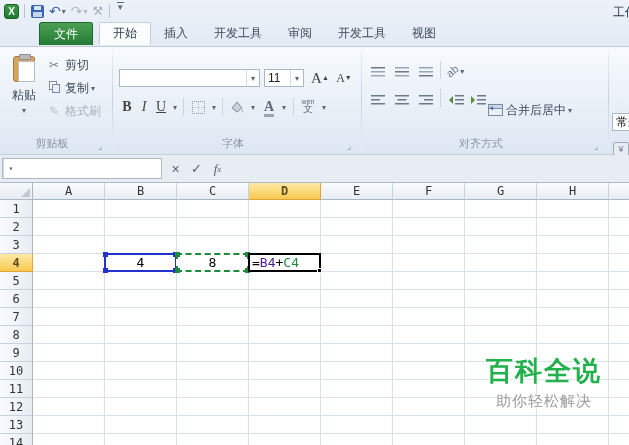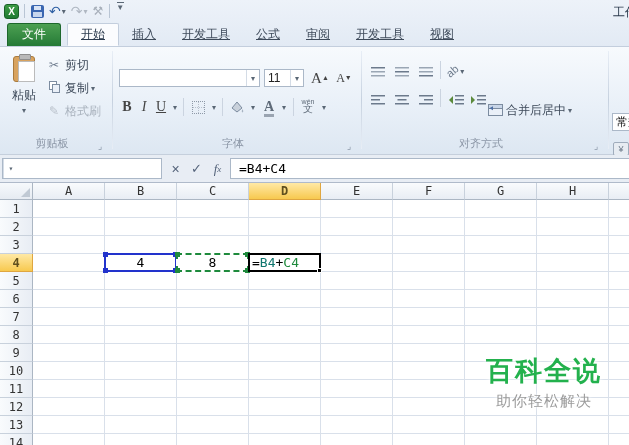--- a/index.html
+++ b/index.html
@@ -25,26 +25,26 @@
   .floppy:after  { content:""; position:absolute; left:2px; bottom:1px; width:9px; height:5px; background:#C7D6EE; }
   .uarrow { color:#2E5FA3; font-size:14px; line-height:14px; }
   .rarrow { color:#AFB7C2; font-size:14px; line-height:14px; }
   .toolsg { color:#A7AFBA; font-size:12px; }
   .mini-caret { font-size:8px; color:#5A6775; margin-left:1px; }
   .qat-more { display:flex; flex-direction:column; align-items:center; line-height:5px; color:#5A6775; }
   .qat-more .bar { width:7px; height:1px; background:#5A6775; margin-bottom:2px; }
   .win-title { position:absolute; right:-8px; top:4px; font-size:12px; color:#2B3A4D; white-space:nowrap; }
 
   
-  .tabs { position:absolute; left:0; top:22px; width:629px; height:25px; display:flex; align-items:center;
-    border-bottom:1px solid #C3CEDD; }
+  .tabs { position:absolute; left:0; top:22px; width:629px; height:25px; display:flex; align-items:flex-start;
+    border-bottom:1px solid #C3CEDD;padding-left:32px; }
   .file-tab { margin:0 6px 0 7px; width:54px; height:23px; border-radius:3px 3px 0 0;
     background:linear-gradient(#4CA052,#257A36); border:1px solid #1D672C; border-bottom:none;
     color:#fff; display:flex; align-items:center; justify-content:center; font-size:12px; }
-  .tab { padding:0 13px; height:23px; display:flex; align-items:center; color:#3E4A5A; font-size:12px;text-decoration:underline; }
+  .tab { padding:0 13px; height:23px; display:flex; align-items:center; color:#3E4A5A; font-size:12px; }
   .tab.active { background:#FBFCFE; border:1px solid #C3CEDD; border-bottom:1px solid #FBFCFE; margin-bottom:-1px; border-radius:2px 2px 0 0; color:#2B3A4D; }
 
   
   .ribbon { position:absolute; left:0; top:47px; width:629px; height:108px;
     background:linear-gradient(#F7FAFD,#E9F0F8 55%,#DDE7F2); border-bottom:1px solid #C5CFDC; }
   .rgroup { position:absolute; top:0; height:107px; }
   .gsep { position:absolute; top:4px; width:1px; height:98px; background:linear-gradient(#E8EEF6,#C6D1DF,#E8EEF6); }
   .glabel { position:absolute; bottom:3px; left:0; right:14px; text-align:center; color:#8A95A5; font-size:11px;padding-left:6px; }
   .launcher { position:absolute; bottom:3px; right:4px; width:10px; height:10px; color:#8C99A9; font-size:9px; line-height:10px; }
 
@@ -167,21 +167,20 @@
         </div>
     </div>
     <div class="win-title">工作</div>
   </div>
 
   <div class="tabs">
     <div class="file-tab">文件</div>
     <div class="tab active">开始</div>
     <div class="tab">插入</div>
     <div class="tab">开发工具</div>
-    <div class="tab">公式</div>
     <div class="tab">审阅</div>
     <div class="tab">开发工具</div>
     <div class="tab">视图</div>
   </div>
 </div>
 
 <div class="ribbon">
 
   <div class="rgroup" style="left:0;width:112px">
     <div class="paste-big">
@@ -360,21 +359,20 @@
     <span class="drop">▾</span>
   </div>
   <div class="fbtns">
     <span class="b" style="font-size:14px">×</span>
     <span class="b" style="font-size:13px">✓</span>
     <span class="b fx">
         <span>f</span>
         <sub>x</sub>
       </span>
   </div>
-  <div class="finput mono">=B4+C4</div>
 </div>
 
 <div class="grid">
   <div class="corner">
       <i></i>
     </div>
   <div class="colheads">
       <div class="col-h">A</div>
       <div class="col-h">B</div>
       <div class="col-h">C</div>
@@ -412,21 +410,21 @@
     </div>
     <div class="ocell ref2">
       <span>8</span>
       <span class="hdl g tl"></span>
         <span class="hdl g tr"></span>
       <span class="hdl g bl"></span>
         <span class="hdl g br"></span>
     </div>
     <div class="ocell edit">
       <span style="color:#000000">=</span>
-        <span style="color:#0f766e">B4</span>
+        <span style="color:#4c1d95">B4</span>
         <span style="color:#000000">+</span>
         <span style="color:#1E8A3C">C4</span>
       <span class="fillhdl"></span>
     </div>
 
     <div class="watermark">
       <div class="wm-title">百科全说</div>
       <div class="wm-sub">助你轻松解决</div>
     </div>
   </div>

